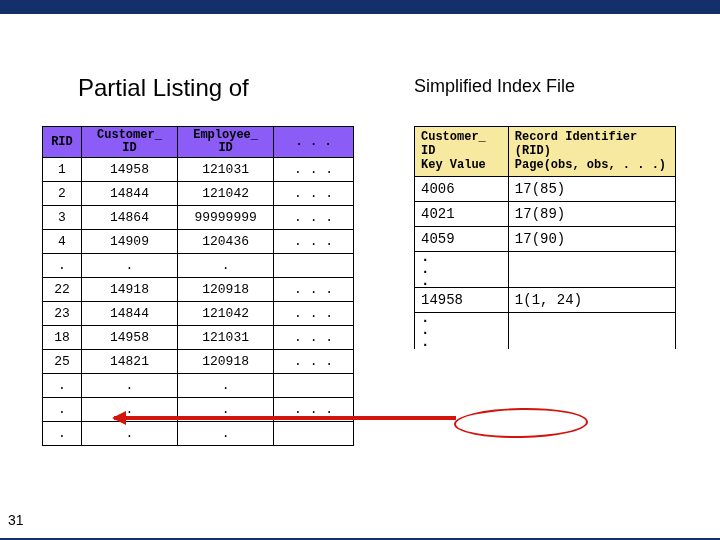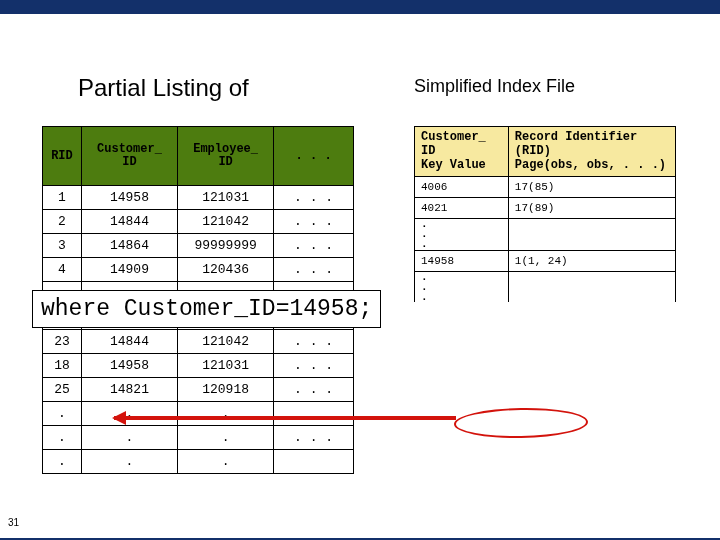--- a/index.html
+++ b/index.html
@@ -16,43 +16,43 @@
   .sas-logo { position: absolute; top: -14px; right: 18px; color: #cfd8ef; font-size: 10px; font-weight: bold; height: 14px; line-height: 14px; letter-spacing: 0.5px; }
 
   .title { position: absolute; left: 48px; top: 14px; font-size: 30px; font-weight: bold; color: #000; }
   .sub-left { position: absolute; left: 78px; top: 60px; font-size: 24px; line-height: 1.15; }
   .sub-right { position: absolute; left: 414px; top: 62px; font-size: 18px; font-weight: normal; }
 
   table { border-collapse: collapse; background: #fff; }
   td, th { border: 1.5px solid #000; text-align: center; }
 
   .tbl-left { position: absolute; left: 42px; top: 112px; width: 312px; font-size: 13px; }
-  .tbl-left th { background: #4d7c0f; font-family: "Courier New", monospace; font-weight: bold; font-size: 12px; padding: 16px 4px; line-height: 1.1; }
+  .tbl-left th { background: #8b5cf6; font-family: "Courier New", monospace; font-weight: bold; font-size: 12px; padding: 2px 4px; line-height: 1.1; }
   .tbl-left td { font-family: "Courier New", monospace; font-size: 13px; padding: 4px 3px; }
   .tbl-left .rid { width: 38px; }
   .tbl-left .cid { width: 94px; }
   .tbl-left .eid { width: 94px; }
   .tbl-left .etc { width: 78px; }
 
   .tbl-right { position: absolute; left: 414px; top: 112px; width: 262px; font-size: 12px; }
   .tbl-right th, .tbl-right td { font-family: "Courier New", monospace; text-align: left; padding: 4px 6px; }
   .tbl-right th { background: #f7e9a0; font-weight: bold; font-size: 12px; line-height: 1.15; vertical-align: top; }
-  .tbl-right td { font-size: 11px; margin-left: 10px; }
+  .tbl-right td { font-size: 14px; margin-left: 10px; }
   .tbl-right .kcol { width: 94px; }
   .tbl-right .vcol { width: 168px; }
   .tbl-right tr.noborder td { border: none; border-left: 1.5px solid #000; border-right: 1.5px solid #000; line-height: 0.55; padding: 2px 6px; font-weight: bold; }
 
   .where-overlay {
     position: absolute; left: 32px; top: 276px;
     font-family: "Courier New", monospace; font-size: 23px;
     background: #fff; border: 1.5px solid #000;
     padding: 5px 8px; letter-spacing: 0px;
   }
 
-  .page-num { position: absolute; left: 8px; bottom: 10px; font-size: 10px; color: #000; }
+  .page-num { position: absolute; left: 8px; bottom: 10px; font-size: 14px; color: #000; }
 
   .red-circle {
     position: absolute;
     border: 2.5px solid #d3130c;
     border-radius: 50%;
     pointer-events: none;
   }
   .circ1 { left: 454px; top: 394px; width: 134px; height: 30px; transform: rotate(-1deg); }
   .red-arrow {
     position: absolute; 
@@ -187,20 +187,24 @@
     </thead>
     <tbody>
         <tr>
           <td>4006</td>
           <td>17(85)</td>
         </tr>
         <tr>
           <td>4021</td>
           <td>17(89)</td>
         </tr>
+        <tr>
+          <td>4059</td>
+          <td>17(90)</td>
+        </tr>
         <tr class="noborder">
           <td>.</td>
           <td></td>
         </tr>
         <tr class="noborder">
           <td>.</td>
           <td></td>
         </tr>
         <tr class="noborder">
           <td>.</td>
@@ -218,19 +222,18 @@
           <td>.</td>
           <td></td>
         </tr>
         <tr class="noborder">
           <td>.</td>
           <td></td>
         </tr>
       </tbody>
   </table>
 
-  <div class="where-overlay">where Customer_ID=14958;</div>
 
   <div class="red-arrow"></div>
   <div class="red-circle circ1"></div>
 
   <div class="page-num">31</div>
 </div>
 
 </body></html>

